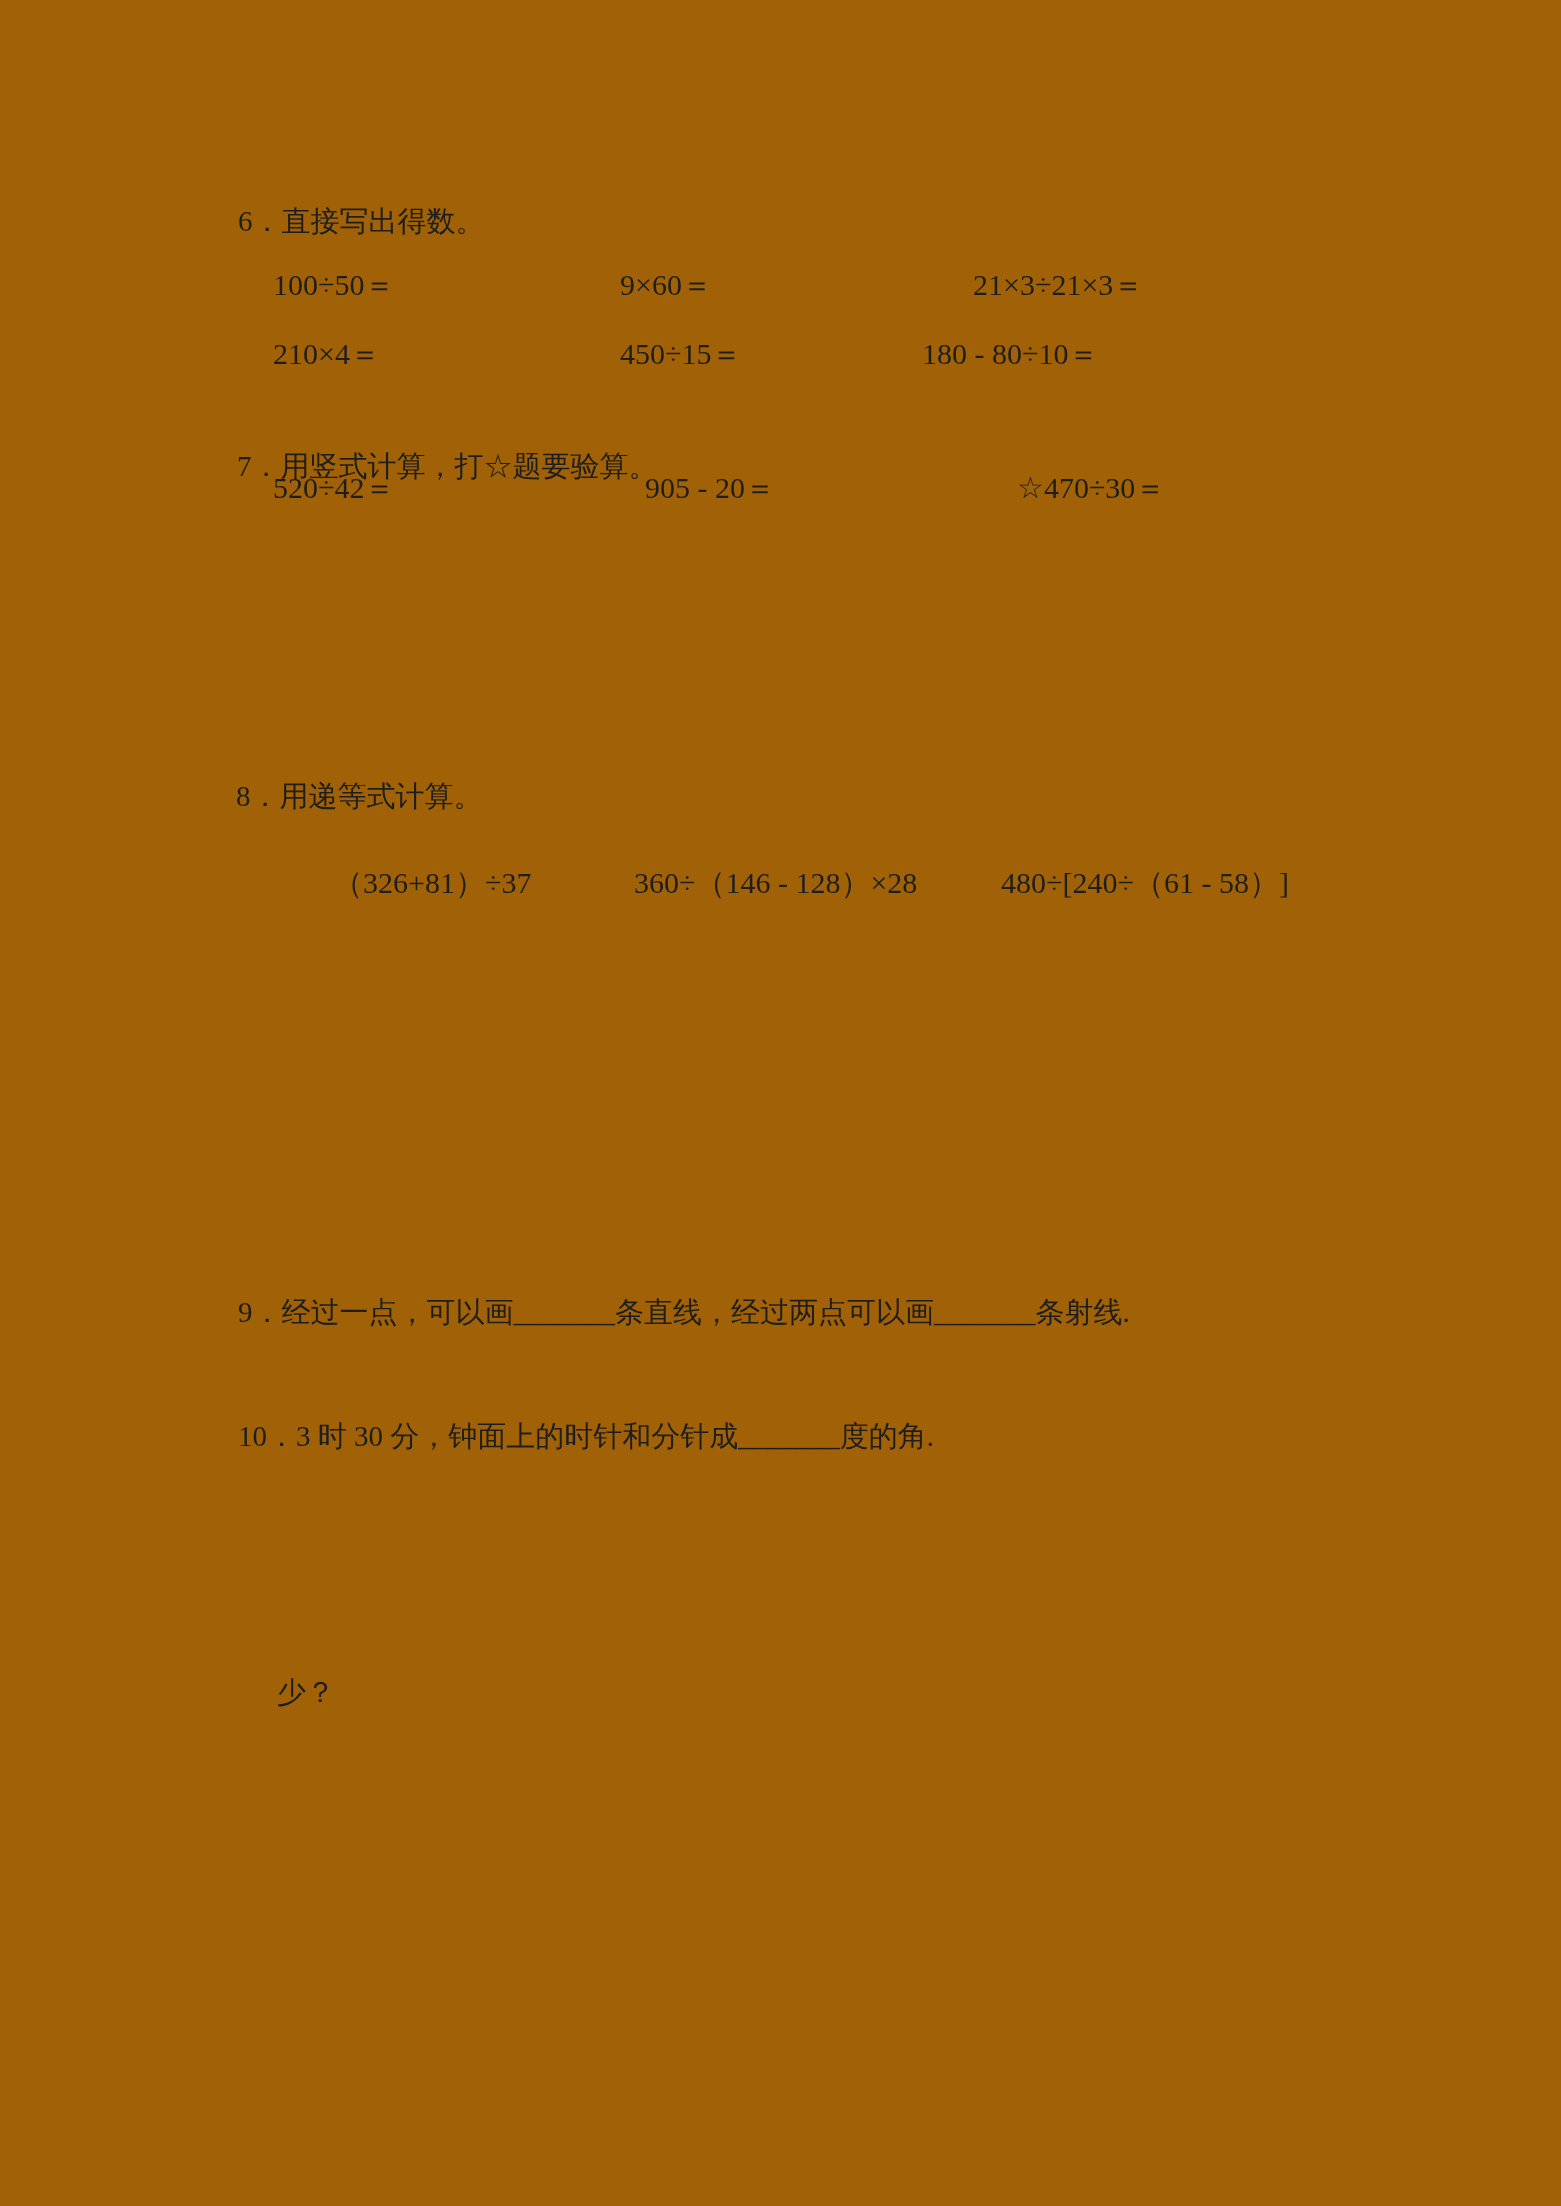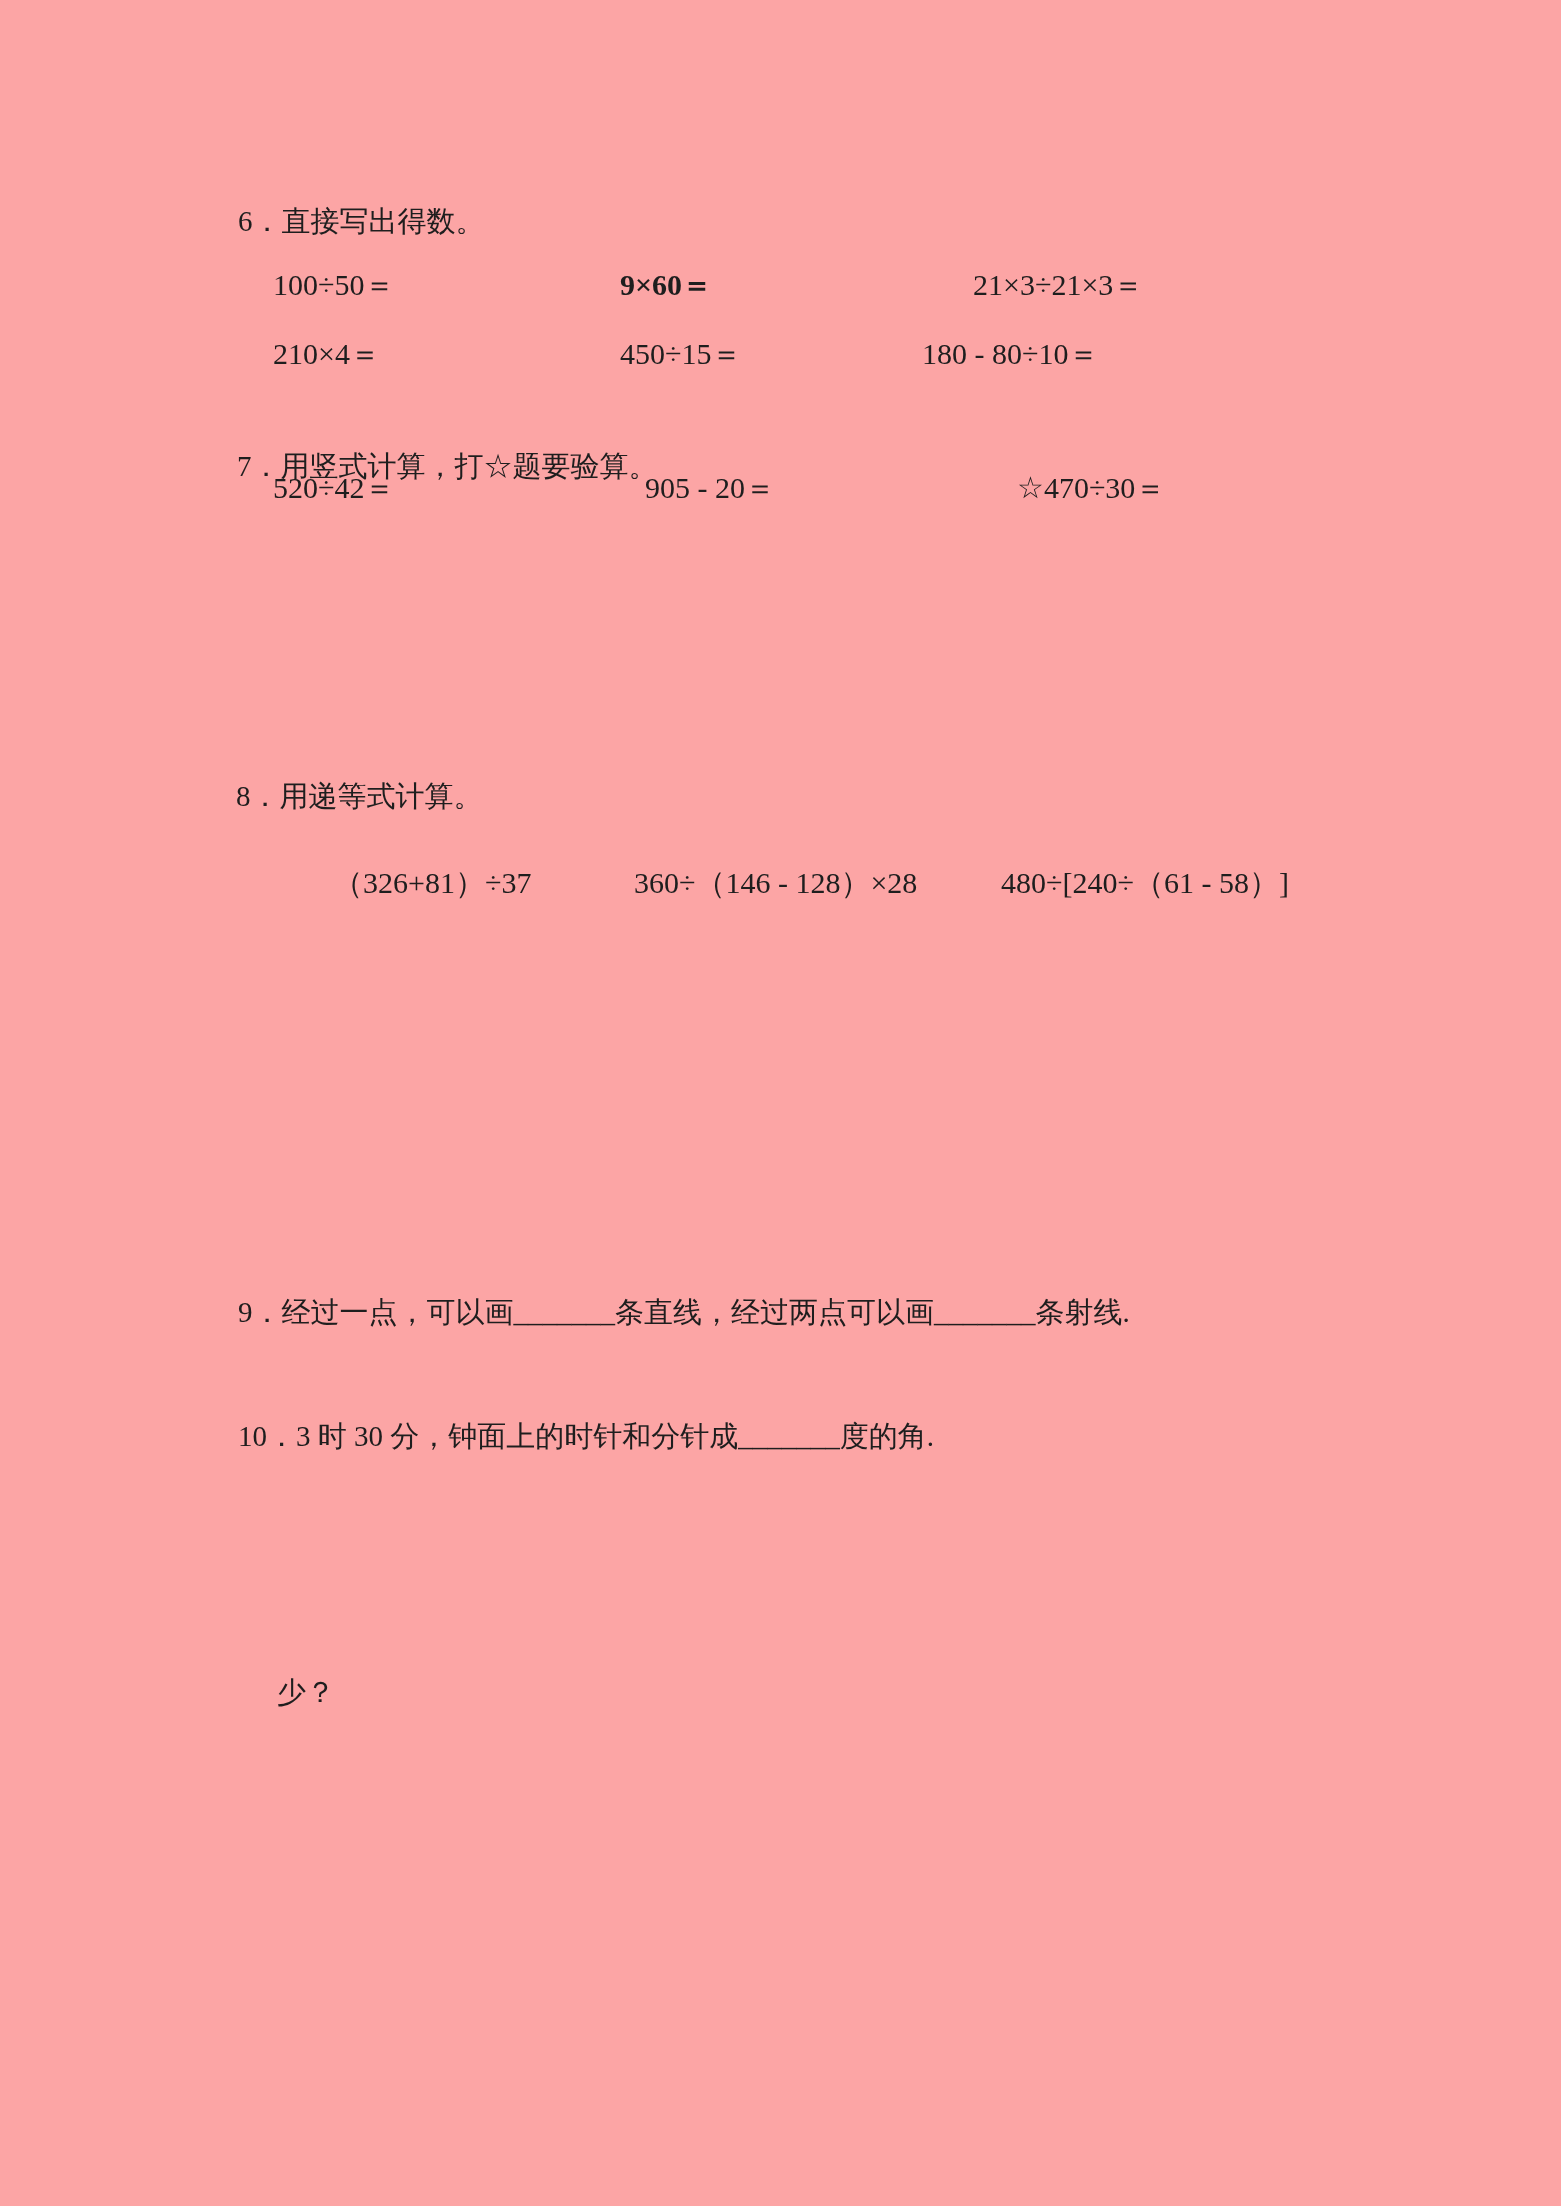--- a/index.html
+++ b/index.html
@@ -4,21 +4,21 @@
 <style>
   html, body {
     margin: 0;
     padding: 0;
     background: #ffffff;
   }
   .page {
     position: relative;
     width: 1561px;
     height: 2206px;
-    background: #fca5a5;
+    background: #a16207;
     font-family: "Liberation Serif", "DejaVu Serif", serif;
     color: #1e1e1e;
     overflow: hidden;
   }
   .abs {
     position: absolute;
     white-space: pre;
     line-height: 1.15;
   }
   .heading {
@@ -32,21 +32,21 @@
   }
 </style>
 </head>
 <body>
 
 <div class="page">
 
   <div class="abs heading" style="left:238px; top:205px;">6．直接写出得数。</div>
 
   <div class="abs expr" style="left:273px; top:268px;">100÷50＝</div>
-  <div class="abs expr" style="left:620px; top:268px;font-weight:bold;">9×60＝</div>
+  <div class="abs expr" style="left:620px; top:268px;">9×60＝</div>
   <div class="abs expr" style="left:973px; top:268px;">21×3÷21×3＝</div>
 
   <div class="abs expr" style="left:273px; top:337px;">210×4＝</div>
   <div class="abs expr" style="left:620px; top:337px;">450÷15＝</div>
   <div class="abs expr" style="left:922px; top:337px;">180 - 80÷10＝</div>
 
   <div class="abs heading" style="left:237px; top:403px;margin-top:47px;">7．用竖式计算，打☆题要验算。</div>
 
   <div class="abs expr" style="left:273px; top:471px;">520÷42＝</div>
   <div class="abs expr" style="left:645px; top:471px;">905 - 20＝</div>

